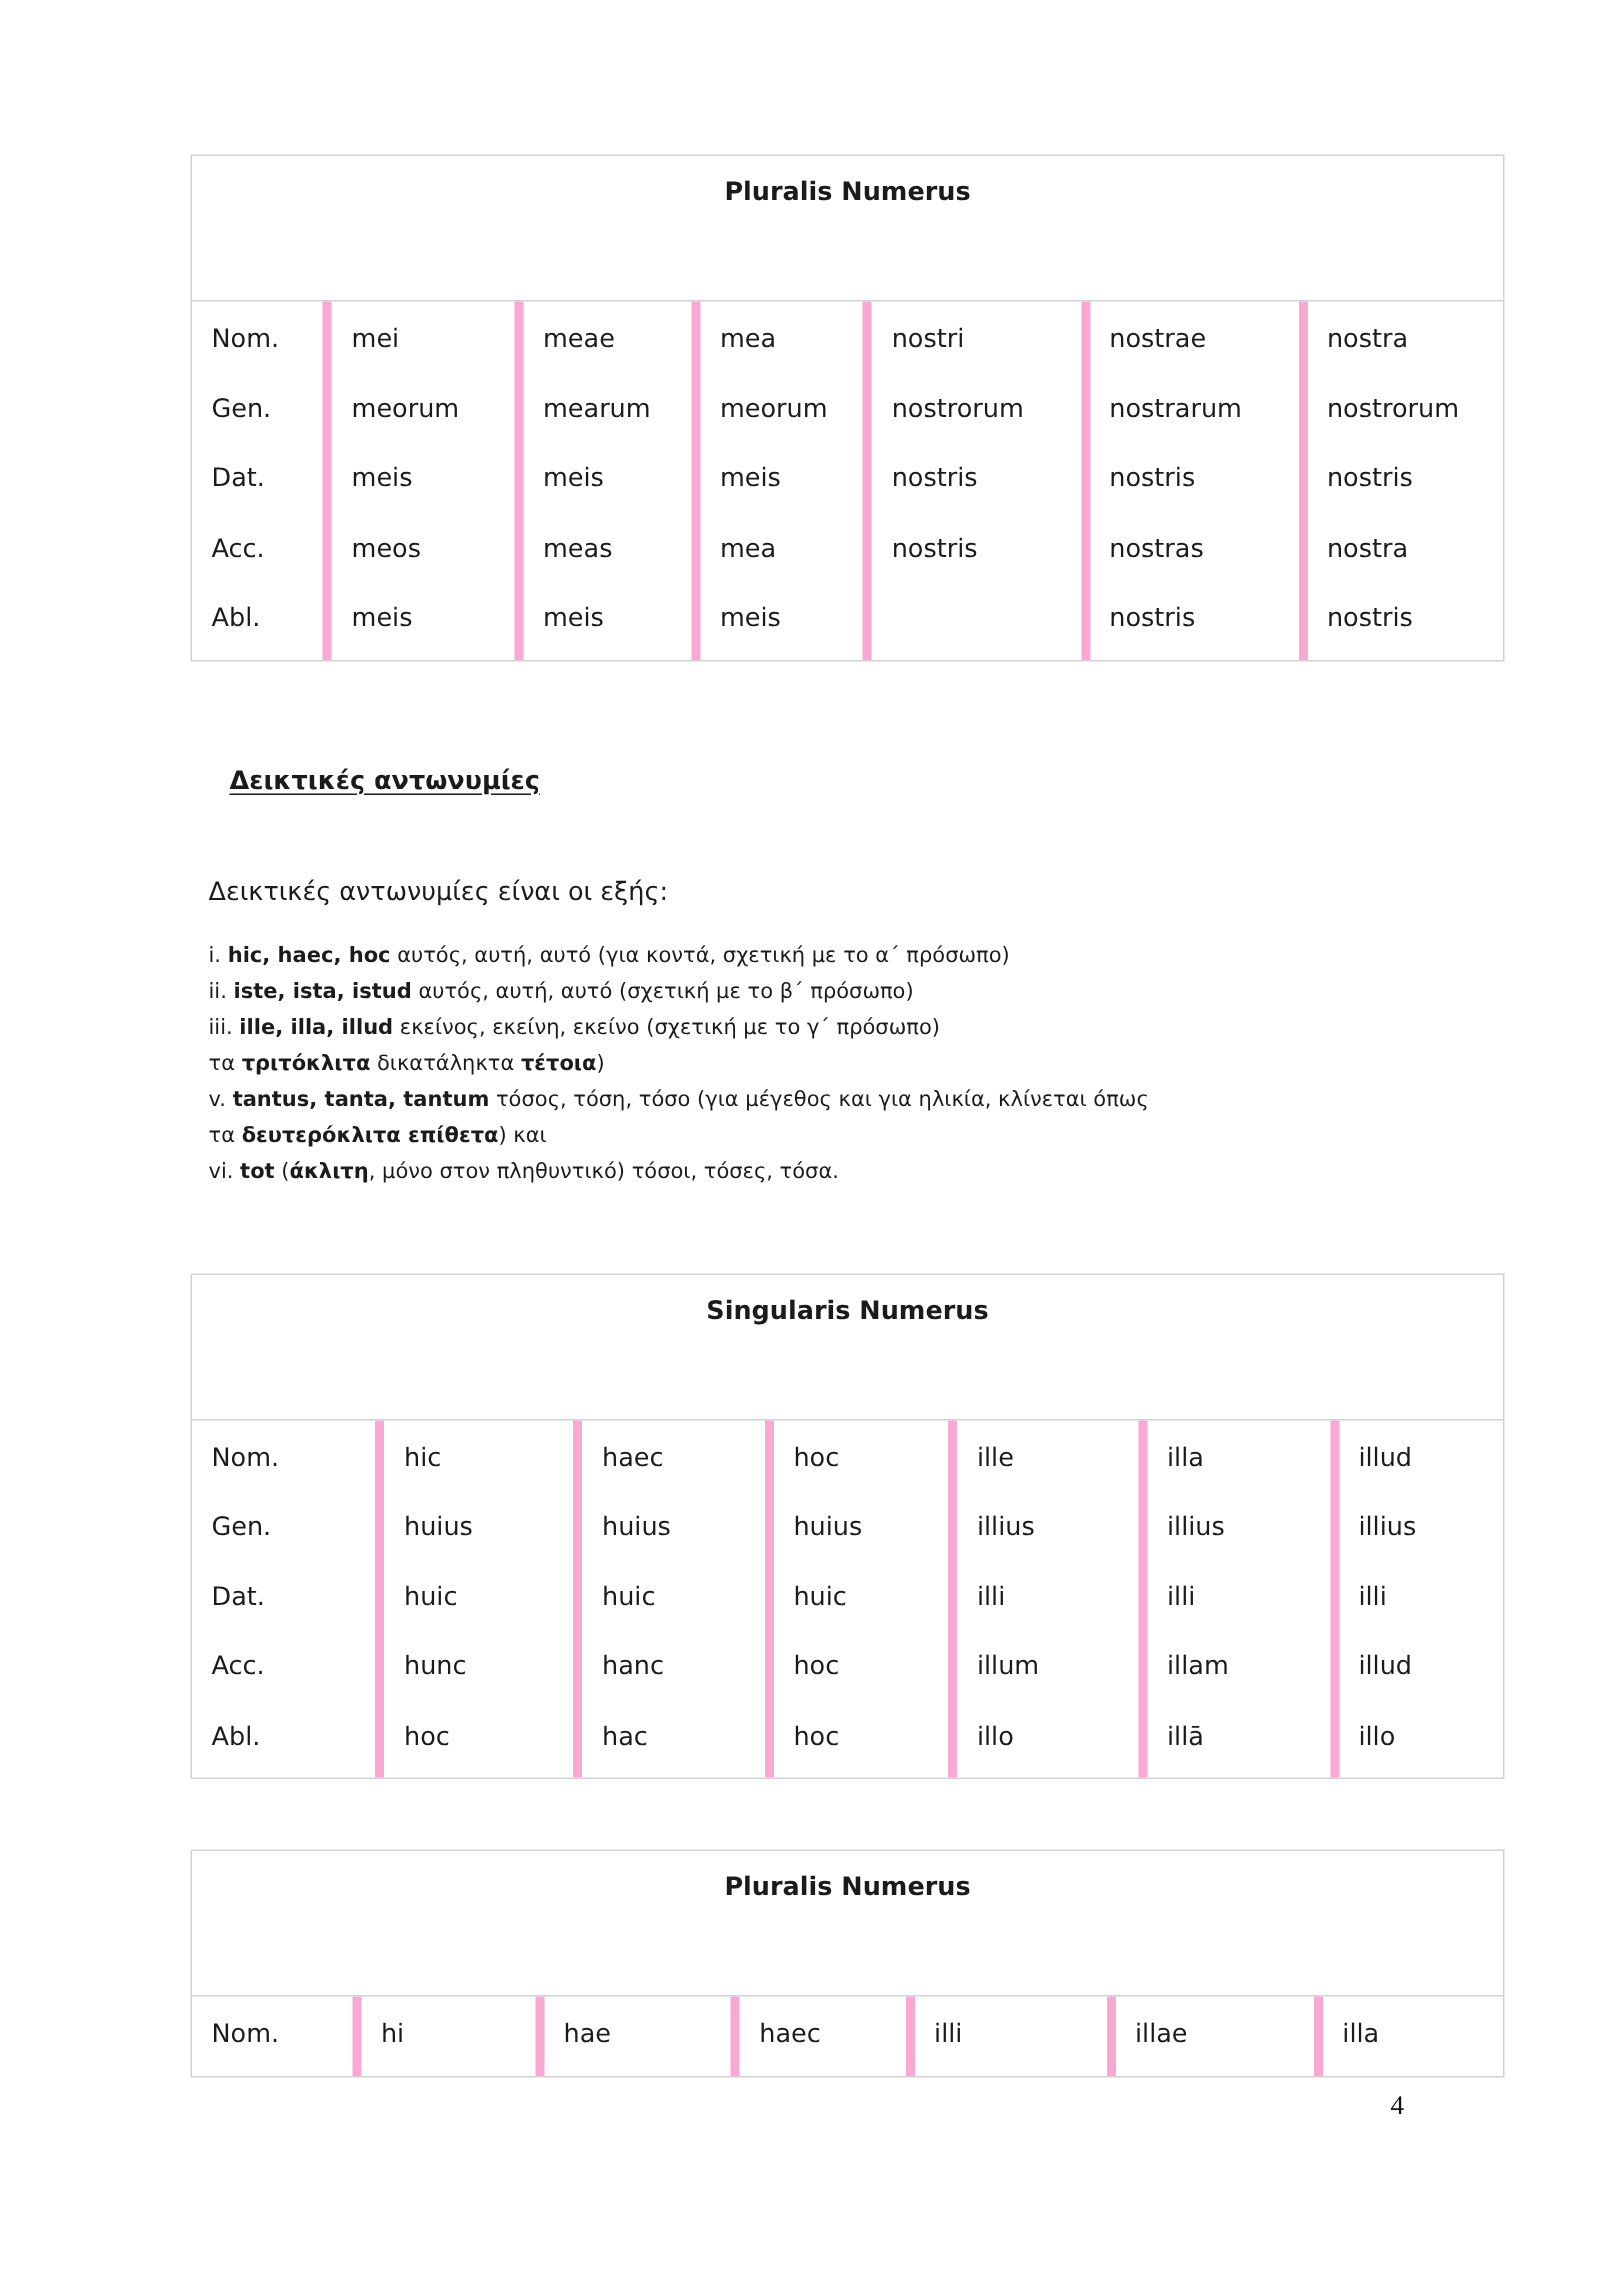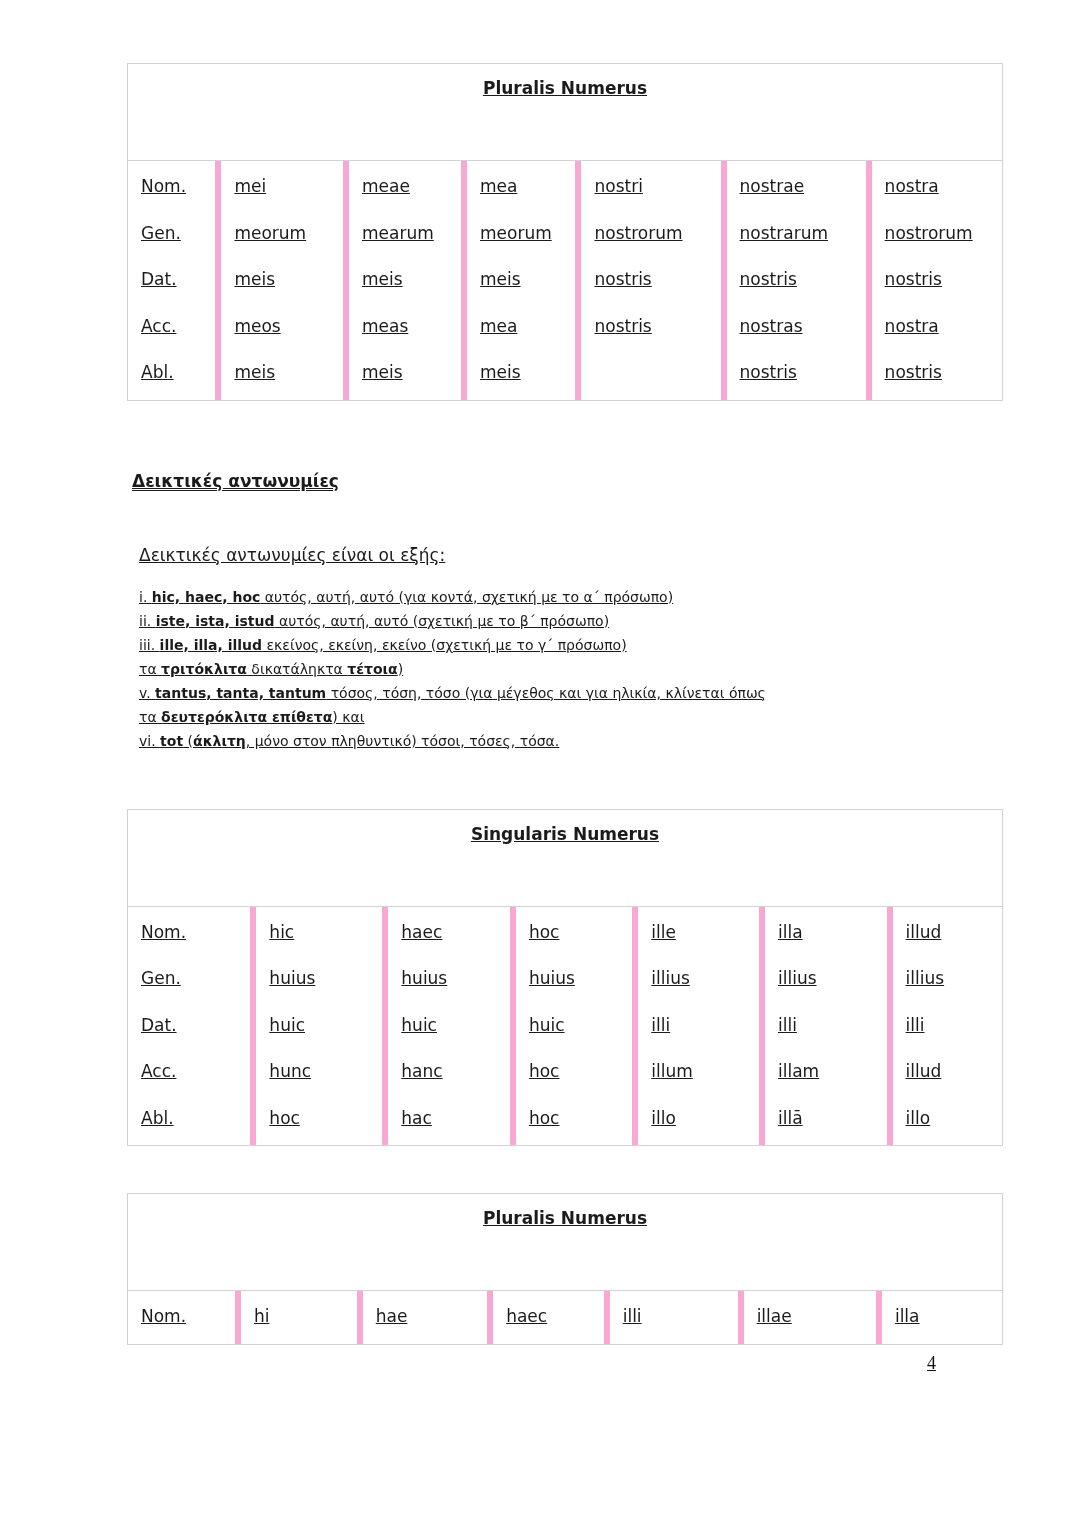--- a/index.html
+++ b/index.html
@@ -7,22 +7,21 @@
   body {
     width: 1080px;
     height: 1527px;
     font-family: "DejaVu Sans", "Liberation Sans", sans-serif;
     color: #1b1b1b;
     overflow: hidden;
   }
   .content {
     width: 876px;
     margin-left: 127px;
-    padding-top: 63px;
-    text-decoration: underline;
+    padding-top: 103px;
   }
   
   .decl-table {
     width: 100%;
     border: 1px solid #d2d2d2;
     background: #fff;
   }
   .table-title {
     height: 97px;
     border-bottom: 1px solid #d2d2d2;
@@ -37,21 +36,21 @@
   .tline {
     height: 46.5px;
     display: flex;
     align-items: center;
     padding-left: 13px;
     font-size: 17px;
     white-space: nowrap;
   }
   
   .heading {
-    margin: 70px 0 0 5px;
+    margin: 70px 0 0 26px;
     font-size: 17px;
     font-weight: bold;
     text-decoration: underline;
     text-underline-offset: 3px;
   }
   .intro {
     margin: 52px 0 0 12px;
     font-size: 17px;
     line-height: 24px;
   }

